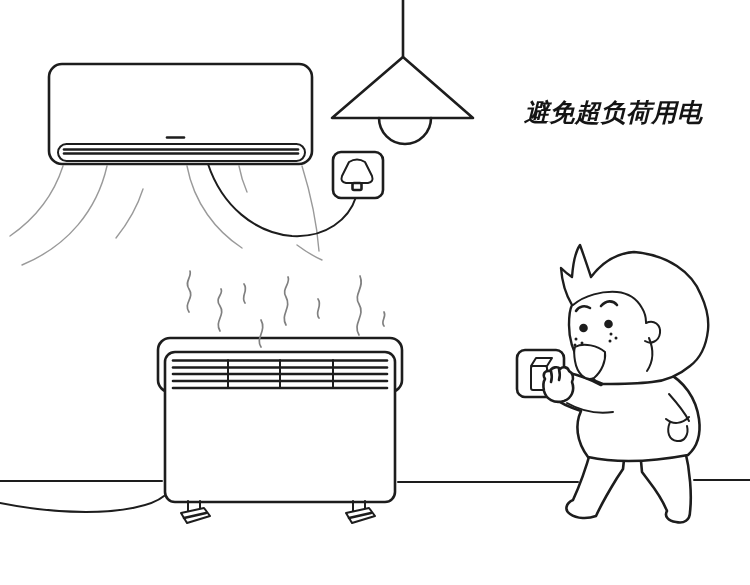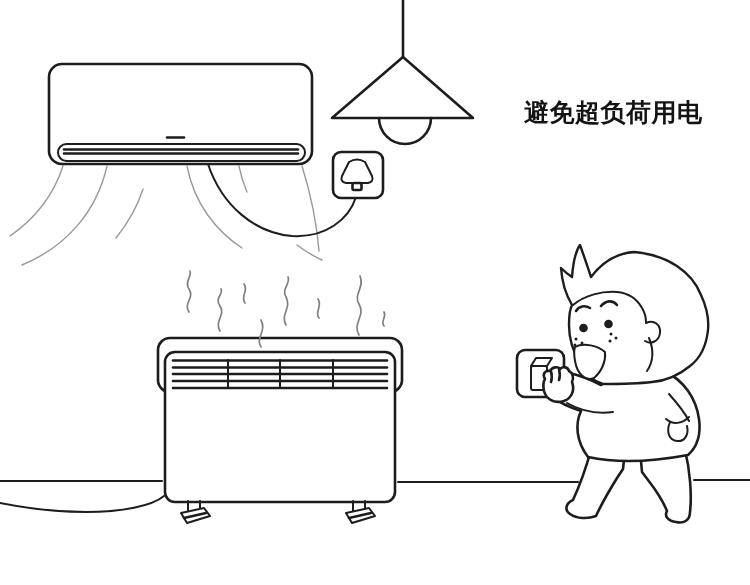--- a/index.html
+++ b/index.html
@@ -1,21 +1,21 @@
 <!DOCTYPE html>
 <html style="--paper: #ffffff; --ink: #1d1d1d; --soft: #9a9a9a; --heat: #808080; --caption: #141414;"><head>
 <meta charset="utf-8">
 <style>
   html,body { margin:0; padding:0; }
   body {
     width:750px; height:585px; overflow:hidden;
     background: var(--paper, #ffffff);
     font-family: "DejaVu Sans", "Liberation Sans", sans-serif;
   }
-  .stage { position:relative; width:750px; height:585px; background: var(--paper,#ffffff); }
+  .stage { position:relative; width:750px; height:585px; background: var(--paper,#ffffff); font-style: italic; }
   svg { display:block; }
 
   
   .o  { fill:none; stroke:var(--ink,#1d1d1d); stroke-width:2.6; stroke-linecap:round; stroke-linejoin:round; }
   .of { fill:var(--paper,#ffffff); stroke:var(--ink,#1d1d1d); stroke-width:2.6; stroke-linecap:round; stroke-linejoin:round; }
   .thin { stroke-width:2; }
   .hair { stroke-width:2.4; }
   .soft { fill:none; stroke:var(--soft,#9a9a9a); stroke-width:1.4; stroke-linecap:round; }
   .heat { fill:none; stroke:var(--heat,#808080); stroke-width:1.7; stroke-linecap:round; }
   .dot  { fill:var(--ink,#1d1d1d); stroke:none; }

